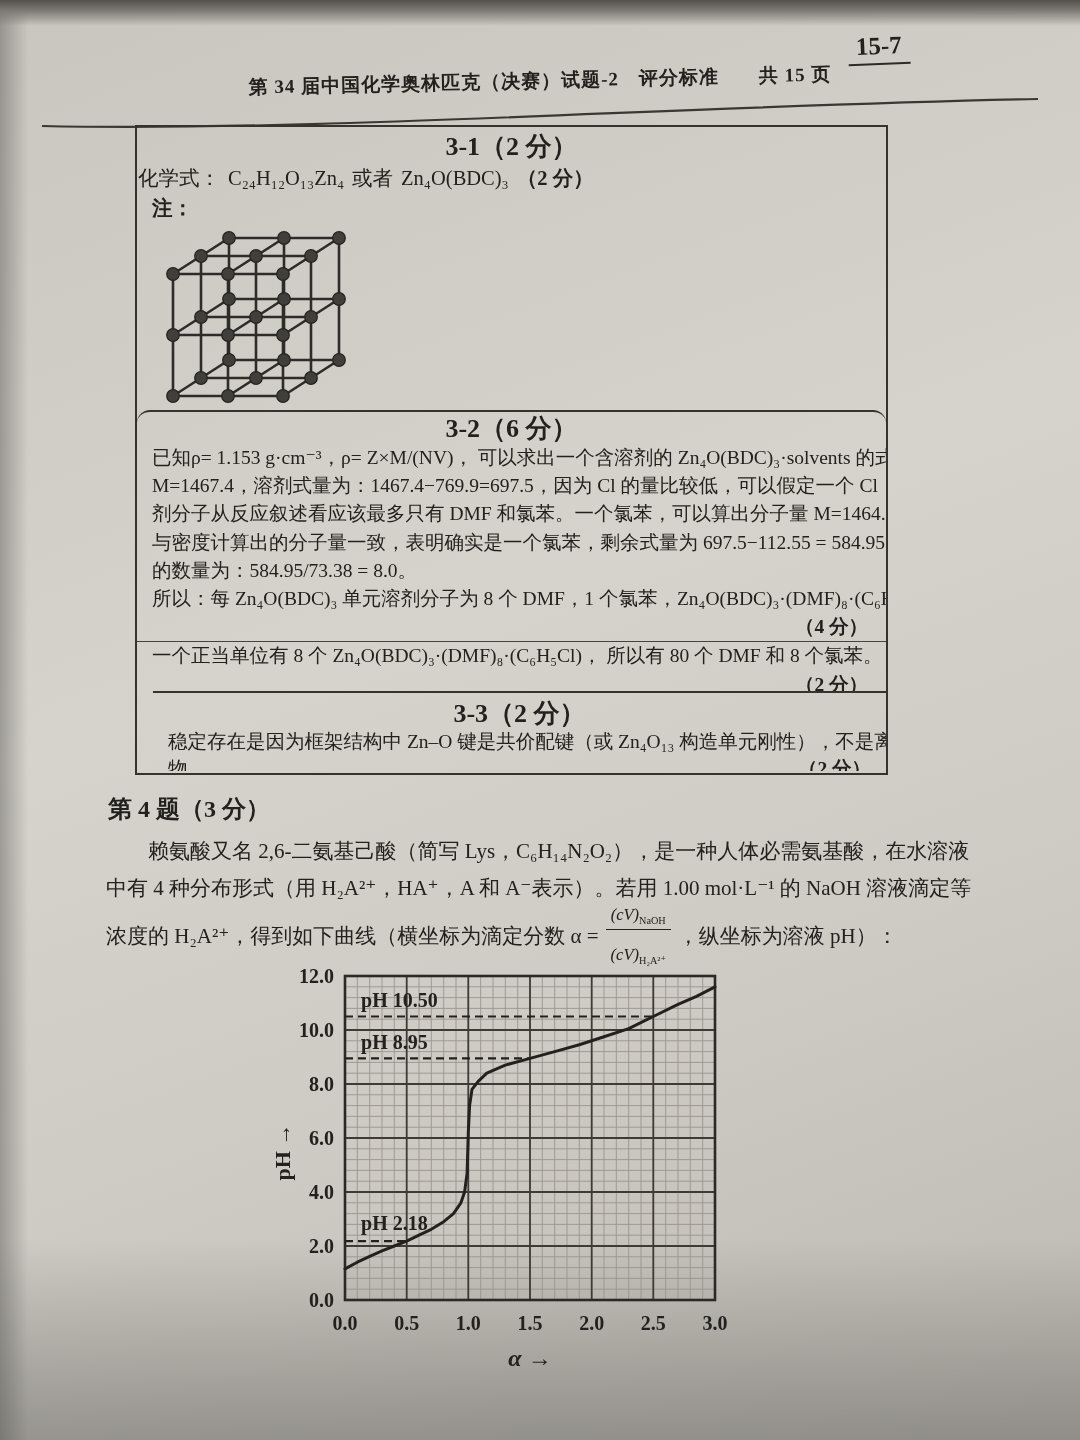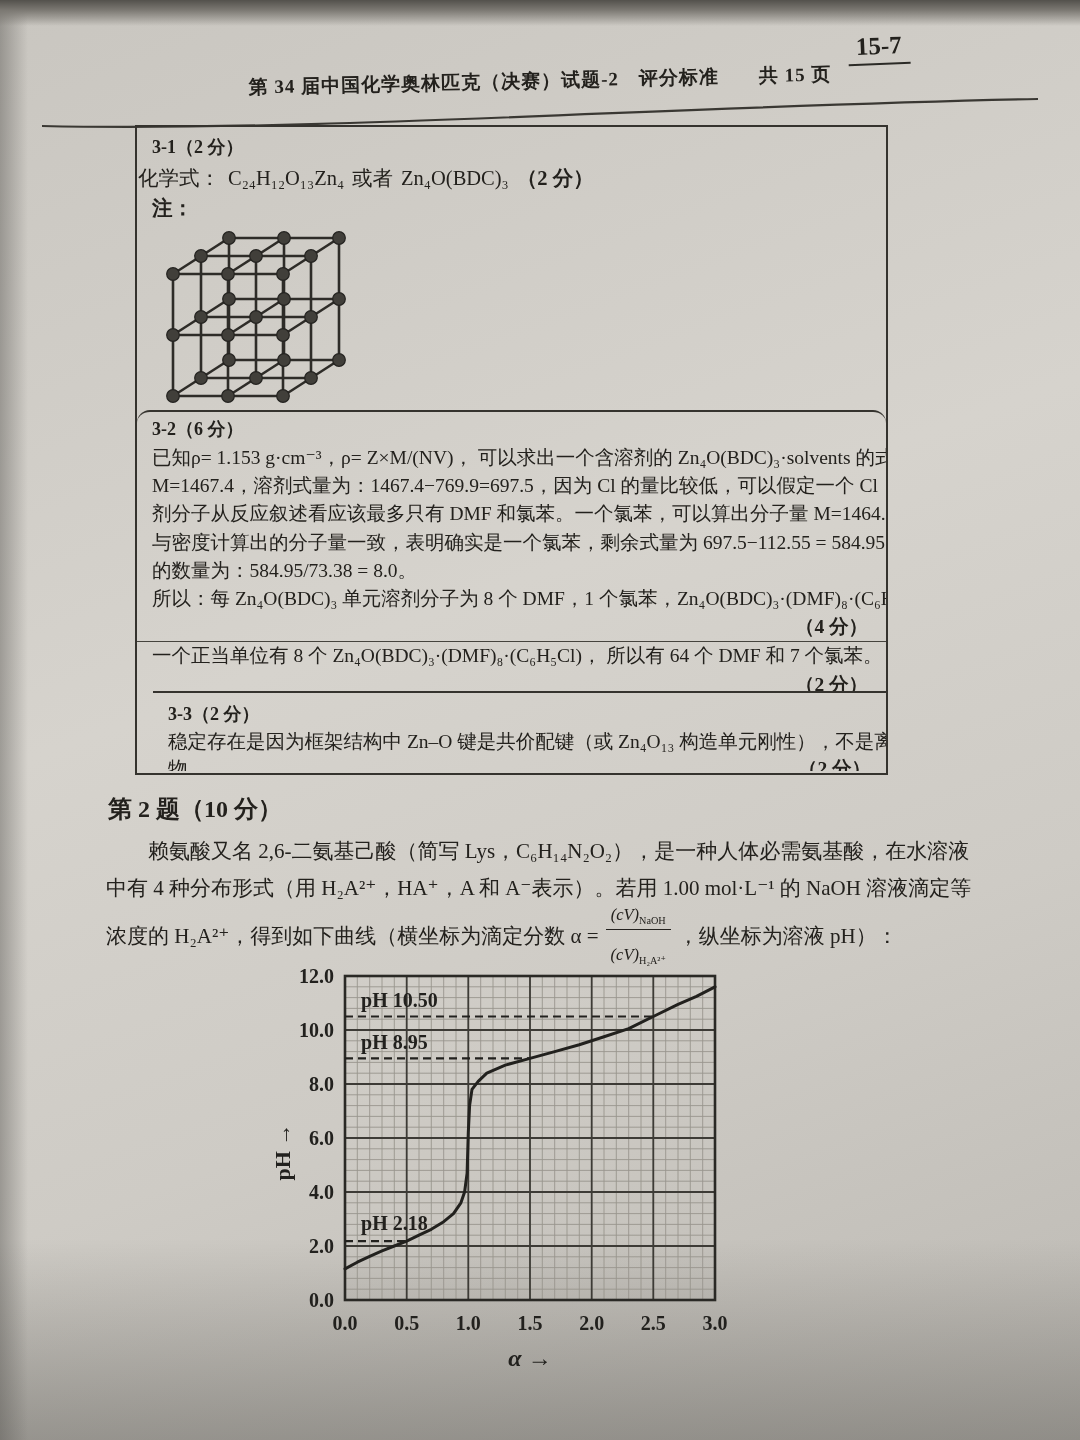--- a/index.html
+++ b/index.html
@@ -37,21 +37,21 @@
 
   .mainbox {
     position:absolute; left:135px; top:125px; width:753px; height:650px;
     border:2.2px solid #35332e; overflow:hidden;
   }
   .sec { overflow:hidden; }
   .sec .row { padding:0 15px; white-space:nowrap; }
   .s1 { height:283px; padding-top:5px; }
   .s2 { height:281px; border-top:2.2px solid #35332e; padding-top:2px;border-radius:13px; }
   .s3 { height:80px;  border-top:2.2px solid #35332e; padding-top:6px;margin-left:16px; }
-  .sec-title { font-size:18px; font-weight:bold; line-height:30px; padding:0 15px; }
+  .sec-title { font-size:26px; font-weight:bold; line-height:30px; padding:0 15px;text-align:center; }
   .bold { font-weight:bold; }
   .s1 .fline-31 { font-size:20.5px; line-height:33px; padding:0 1px; white-space:nowrap; }
   .s1 .fline-31 span { margin-right:8px; }
   .s1 .note { font-size:20.5px; line-height:27px; padding:0 15px; }
   .lattice-wrap { margin:6px 0 0 14px; }
 
   .s2 .row { font-size:19.5px; line-height:28.2px; }
   .s3 .row { font-size:19.5px; line-height:26.5px; }
   .right { text-align:right; padding-right:18px !important; font-weight:bold; }
   .rule-above { border-top:1.8px solid #45433d; }
@@ -181,36 +181,36 @@
 
     <div class="sec s2">
       <div class="sec-title">3-2（6 分）</div>
       <div class="row">已知ρ= 1.153 g·cm⁻³，ρ= Z×M/(NV)，  可以求出一个含溶剂的 Zn₄O(BDC)₃·solvents 的式量：</div>
       <div class="row">M=1467.4，溶剂式量为：1467.4−769.9=697.5，因为 Cl 的量比较低，可以假定一个 Cl，溶</div>
       <div class="row">剂分子从反应叙述看应该最多只有 DMF 和氯苯。一个氯苯，可以算出分子量 M=1464.9，</div>
       <div class="row">与密度计算出的分子量一致，表明确实是一个氯苯，剩余式量为 697.5−112.55 = 584.95，DMF</div>
       <div class="row">的数量为：584.95/73.38 = 8.0。</div>
       <div class="row">所以：每 Zn₄O(BDC)₃ 单元溶剂分子为 8 个 DMF，1 个氯苯，Zn₄O(BDC)₃·(DMF)₈·(C₆H₅Cl)。</div>
       <div class="row right">（4 分）</div>
-      <div class="row rule-above">一个正当单位有 8 个 Zn₄O(BDC)₃·(DMF)₈·(C₆H₅Cl)，  所以有 64 个 DMF 和 7 个氯苯。</div>
+      <div class="row rule-above">一个正当单位有 8 个 Zn₄O(BDC)₃·(DMF)₈·(C₆H₅Cl)，  所以有 80 个 DMF 和 8 个氯苯。</div>
       <div class="row right">（2 分）</div>
     </div>
 
     <div class="sec s3">
       <div class="sec-title">3-3（2 分）</div>
       <div class="row">稳定存在是因为框架结构中 Zn–O 键是共价配键（或 Zn₄O₁₃ 构造单元刚性），不是离子化合</div>
       <div class="row split">
         <span>物。</span>
         <span class="bold">（2 分）</span>
       </div>
     </div>
 
   </div>
 
-  <div class="q4title">第 2 题（10 分）</div>
+  <div class="q4title">第 4 题（3 分）</div>
 
   <div class="q4para">
     <div class="line indent">赖氨酸又名 2,6-二氨基己酸（简写 Lys，C₆H₁₄N₂O₂），是一种人体必需氨基酸，在水溶液</div>
     <div class="line">中有 4 种分布形式（用 H₂A²⁺，HA⁺，A 和 A⁻表示）。若用 1.00 mol·L⁻¹ 的 NaOH 溶液滴定等</div>
     <div class="line fline">
       <span>浓度的 H₂A²⁺，得到如下曲线（横坐标为滴定分数 α =</span>
       <span class="frac">
         <span class="num"><i>(cV)</i><sub>NaOH</sub></span>
         <span class="den"><i>(cV)</i><sub>H₂A²⁺</sub></span>
       </span>

